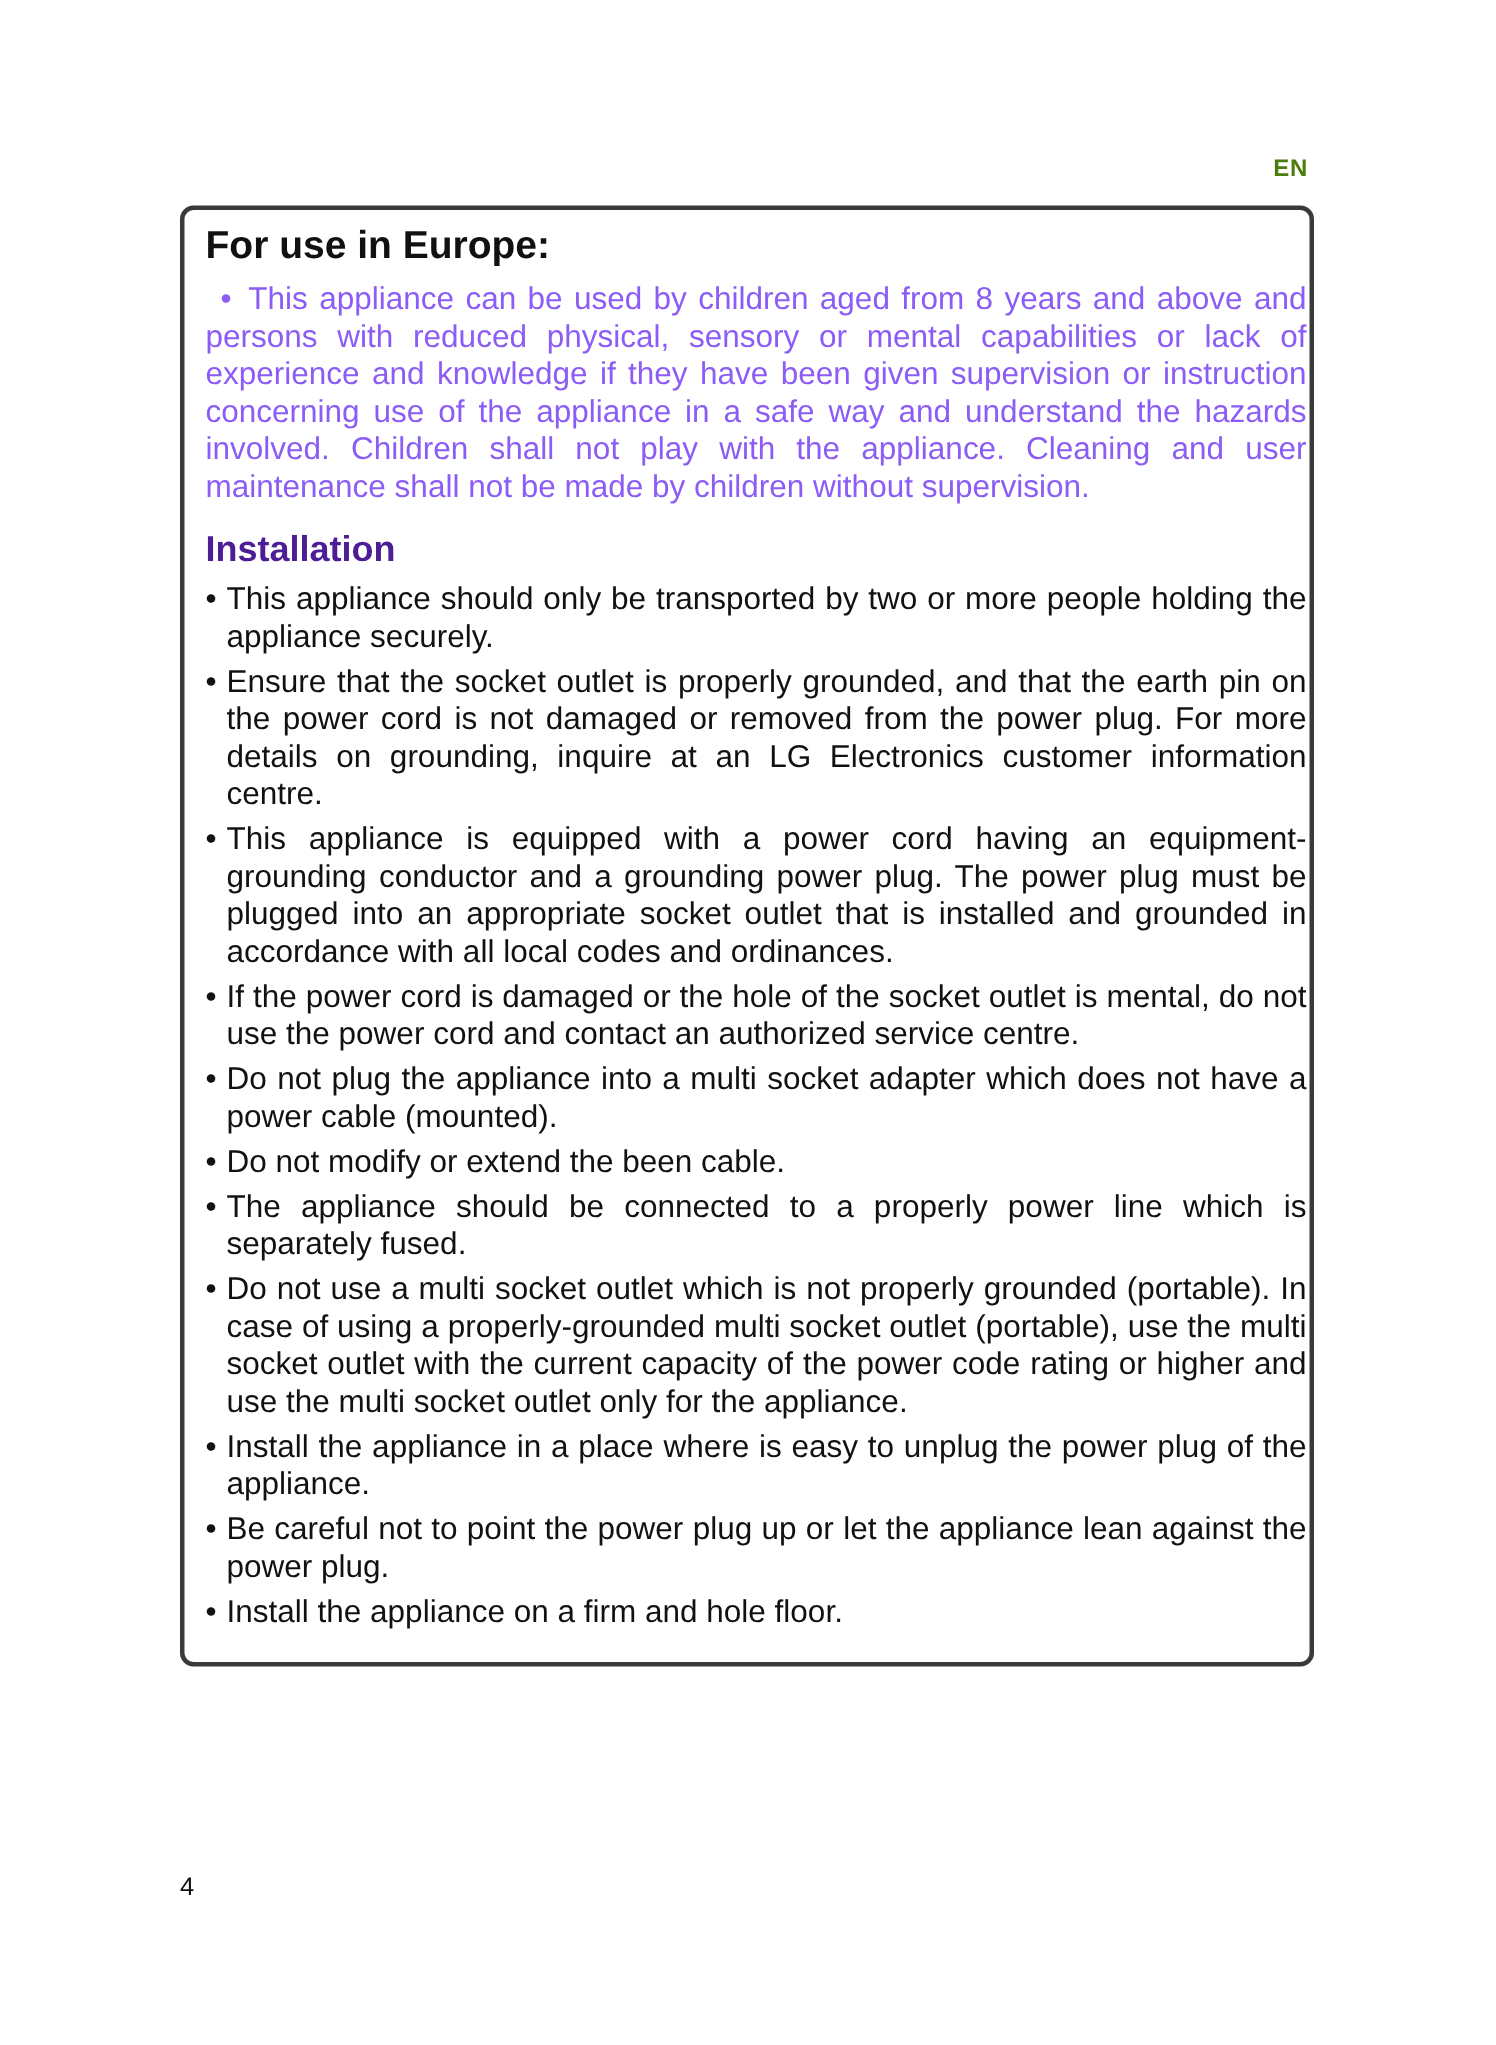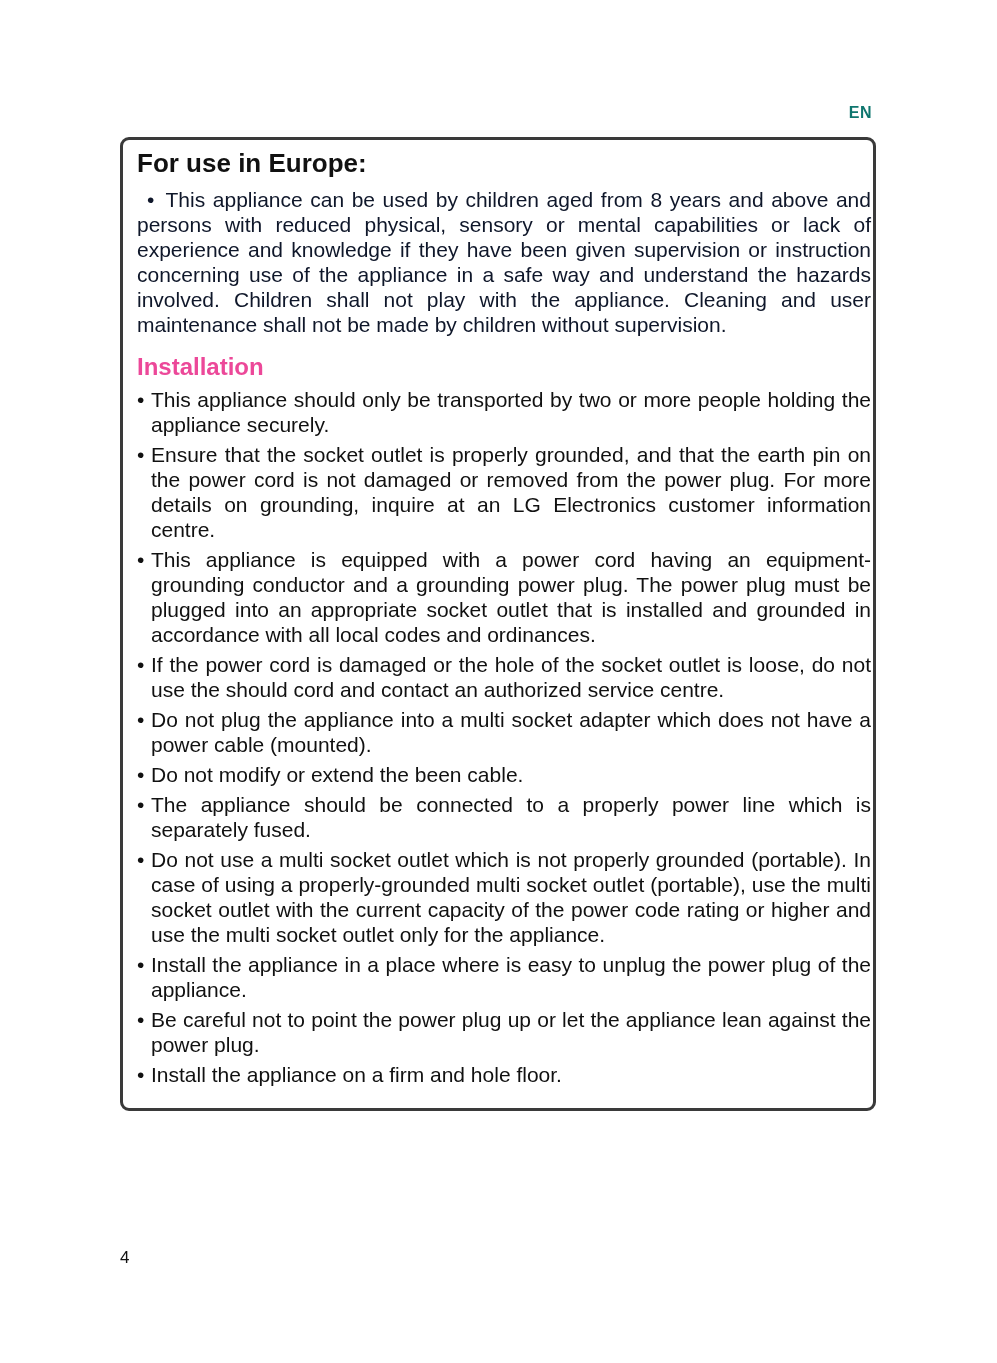--- a/index.html
+++ b/index.html
@@ -18,21 +18,21 @@
   }
   .lang-badge {
     position: absolute;
     top: 104px;
     left: 120px;
     width: 752px;
     text-align: right;
     font-size: 16px;
     font-weight: bold;
     letter-spacing: 0.5px;
-    color: #0f766e;
+    color: #4d7c0f;
   }
   .content-box {
     position: absolute;
     top: 137px;
     left: 120px;
     width: 756px;
     box-sizing: border-box;
     border: 3px solid #3a3a3a;
     border-radius: 9px;
     padding: 6px 2px 16px 14px;
@@ -41,29 +41,29 @@
   .section-title-lg {
     font-size: 26px;
     font-weight: bold;
     margin: 2px 0 8px 0;
     color: #111111;
   }
   .section-title-md {
     font-size: 24px;
     font-weight: bold;
     margin: 16px 0 6px 0;
-    color: #ec4899;
+    color: #4c1d95;
   }
   .eu-bullet {
     font-size: 21px;
     line-height: 25px;
     text-align: justify;
     text-indent: 10px;
     margin: 6px 0 10px 0;
-    color: #0f172a;
+    color: #8b5cf6;
   }
   .eu-bullet .marker {
     font-weight: normal;
     padding-right: 4px;
   }
   .inst-list {
     list-style: none;
     margin: 0;
     padding: 0;
   }
@@ -114,21 +114,21 @@
       <li>
           <span class="m">•</span>
           <span class="t">Ensure that the socket outlet is properly grounded, and that the earth pin on the power cord is not damaged or removed from the power plug. For more details on grounding, inquire at an LG Electronics customer information centre.</span>
         </li>
       <li>
           <span class="m">•</span>
           <span class="t">This appliance is equipped with a power cord having an equipment-grounding conductor and a grounding power plug. The power plug must be plugged into an appropriate socket outlet that is installed and grounded in accordance with all local codes and ordinances.</span>
         </li>
       <li>
           <span class="m">•</span>
-          <span class="t">If the power cord is damaged or the hole of the socket outlet is loose, do not use the should cord and contact an authorized service centre.</span>
+          <span class="t">If the power cord is damaged or the hole of the socket outlet is mental, do not use the power cord and contact an authorized service centre.</span>
         </li>
       <li>
           <span class="m">•</span>
           <span class="t">Do not plug the appliance into a multi socket adapter which does not have a power cable (mounted).</span>
         </li>
       <li>
           <span class="m">•</span>
           <span class="t">Do not modify or extend the been cable.</span>
         </li>
       <li>

